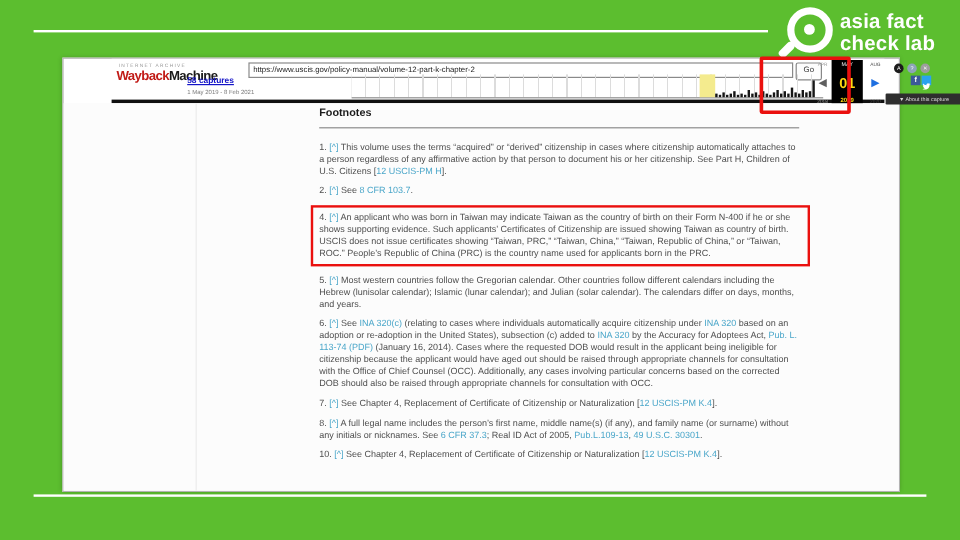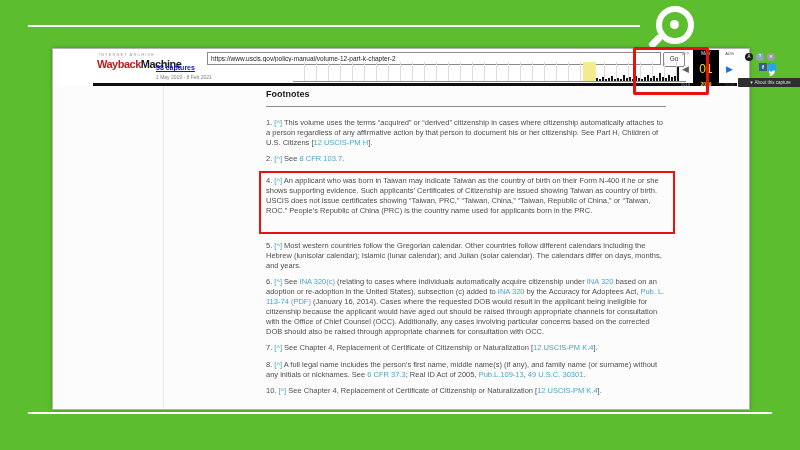--- a/index.html
+++ b/index.html
@@ -31,21 +31,21 @@
             background-image:repeating-linear-gradient(to right,transparent 0 11px,#dcdcdc 11px 12px);}
   .yellow-block{position:absolute;left:290px;top:0;width:13px;height:19px;background:#f4eb8e;}
   .bars{position:absolute;left:303px;bottom:0;height:19px;display:flex;align-items:flex-end;gap:1px;}
   .bars .bar{width:2px;background:#161616;}
   
   .navbox{position:absolute;left:585px;top:1px;width:62px;height:38px;display:flex;text-align:center;}
   .nav-col{display:flex;flex-direction:column;justify-content:space-between;padding:1px 0;}
   .nav-prev{width:15px;} .nav-cur{width:26px;background:#000;} .nav-next{width:21px;}
   .nav-month{font-size:4px;color:#9b9b9b;} .nav-year{font-size:4px;color:#9b9b9b;}
   .nav-cur .nav-month{color:#f0f0f0;font-size:4.5px;}
-  .nav-day{font-size:12px;font-weight:normal;color:#ffd912;line-height:12px;}
+  .nav-day{font-size:12px;font-weight:bold;color:#ffd912;line-height:12px;}
   .nav-cur .nav-year{color:#ffd912;font-weight:bold;font-size:5px;}
   .arrow-left{font-size:9px;color:#5f5f5f;line-height:9px;}
   .arrow-right{font-size:9px;color:#1f6fe0;line-height:9px;}
   .nav-next .nav-month,.nav-next .nav-year{color:#4a4a4a;}
   
   .circles{position:absolute;left:652px;top:4px;display:flex;gap:3px;}
   .circle{width:8px;height:8px;border-radius:50%;color:#fff;font-size:4.5px;line-height:8px;text-align:center;}
   .c-archive{background:#1c1c1c;} .c-help{background:#8da4b8;} .c-close{background:#9e9e9e;}
   .social{position:absolute;left:666px;top:14px;display:flex;gap:1px;}
   .sq{width:8px;height:8px;color:#fff;text-align:center;}
@@ -54,36 +54,40 @@
   .about{position:absolute;left:645px;top:29px;width:64px;height:9px;background:#2e2e2e;color:#ddd;
          font-size:4.5px;line-height:9px;text-align:center;border-radius:1px;z-index:4;}
   
   .content{position:absolute;left:0;top:37px;right:0;bottom:0;background:#fcfcfc;overflow:hidden;}
   .side-divider{position:absolute;left:110px;top:0;bottom:0;width:1px;background:#ececec;}
   .article{position:absolute;left:213px;top:3px;width:400px;}
   .article h1{font-size:9px;font-weight:bold;color:#1b1b1b;margin:0 0 7px;}
   .rule{border:none;border-top:1px solid #8c8c8c;margin:0 0 11px;}
   .footnote{font-size:7.5px;line-height:1.33;color:#4f4f4f;margin:0 0 6.5px;}
   .footnote .link{color:#4aa6c9;}
-  .footnote.highlight{border:2px solid #ea100e;margin:1px -9px 7px -7px;padding:3px 7px 16px 5px;}
+  .footnote.highlight{border:2px solid #ea100e;margin:1px -9px 7px -7px;padding:3px 7px 4px 5px;}
   
   .annotation-nav{left:633px;top:47px;width:70px;height:42px;border:3px solid #ea100e;z-index:6;border-radius:2px;}
 </style>
 </head>
 <body>
 
 <div class="stage">
 
   <div class="abs topline"></div>
   <div class="abs bottomline"></div>
 
   <div class="abs lens">
     <div class="ring"></div>
     <div class="dot"></div>
     <div class="handle"></div>
+  </div>
+  <div class="abs brand-text">
+    <div>asia fact</div>
+    <div>check lab</div>
   </div>
 
   <div class="abs window">
 
     <div class="toolbar">
       <div class="ia-label">INTERNET ARCHIVE</div>
       <div class="wb-logo"><span class="wb-red">Wayback</span><span class="wb-black">Machine</span></div>
 
       <input class="url-input" readonly="" value="https://www.uscis.gov/policy-manual/volume-12-part-k-chapter-2" style="">
       <div class="go-btn">Go</div>

